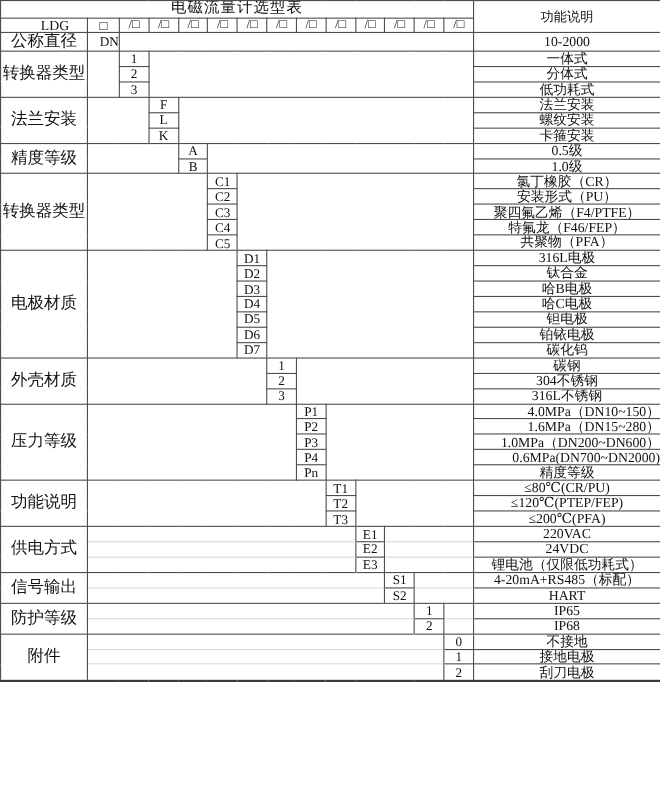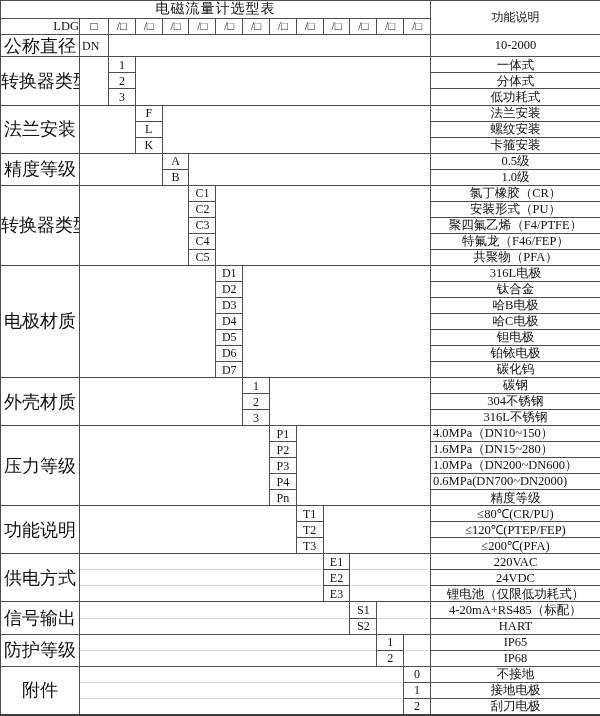--- a/index.html
+++ b/index.html
@@ -1,26 +1,26 @@
 <!DOCTYPE html>
 <html><head>
 <meta charset="utf-8">
 <style>
   html,body{margin:0;padding:0;background:#ffffff;}
   body{width:600px;height:716px;font-family:"Liberation Serif","DejaVu Serif",serif;color:#111;}
-  table.sel{border-collapse:collapse;table-layout:fixed;width:600px;height:716px;border:1px solid #3c3c3c;border-bottom-width:2px;font-family:Liberation Serif, serif;}
+  table.sel{border-collapse:collapse;table-layout:fixed;width:600px;height:620px;border:1px solid #3c3c3c;border-bottom-width:2px;}
   td{border:1px solid #4d4d4d;padding:0;margin:0;text-align:center;vertical-align:middle;
      font-size:12.5px;line-height:1;white-space:nowrap;overflow:hidden;}
   td.title{font-size:14px;letter-spacing:1px;}
   td.fhead{font-size:12px;}
-  td.cat{font-size:18px;}
-  td.ldgl{text-align:right;padding-left:20px;font-size:12.5px;}
+  td.cat{font-size:15px;}
+  td.ldgl{text-align:center;padding-left:20px;font-size:12.5px;}
   td.code{font-size:12px;}
   td.slot{font-size:11.5px;}
-  td.aleft{text-align:left;padding-left:2px;}
+  td.aleft{text-align:right;padding-left:2px;}
   td.desc{font-size:12.5px;}
   
   td.ghost{border-top:1px solid #d9d9d9;border-bottom:none;}
   td.gt{border-top-color:#4d4d4d;}
 </style>
 </head>
 <body>
 
 <table class="sel">
   <colgroup>

